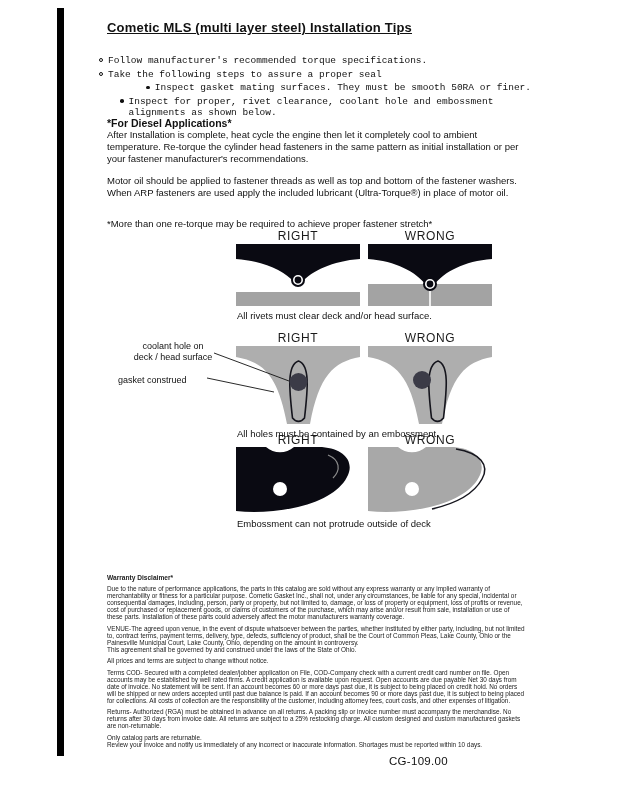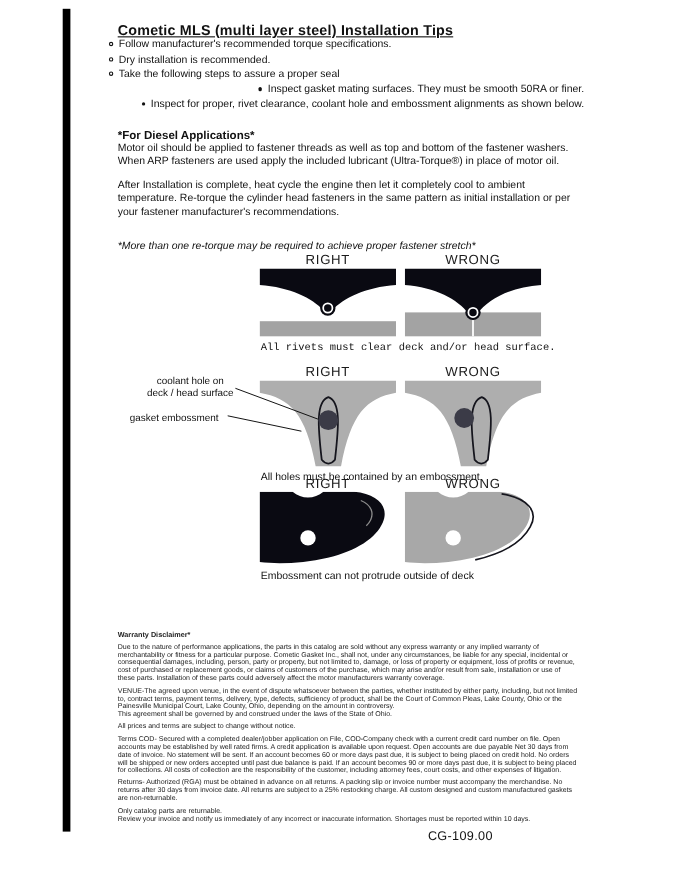--- a/index.html
+++ b/index.html
@@ -8,39 +8,39 @@
     position:relative; width:618px; height:800px; background:#ffffff;
     font-family:"Liberation Sans", sans-serif; color:#111; overflow:hidden;
   }
   .left-bar { position:absolute; left:57px; top:8px; width:7px; height:748px; background:#000; }
 
   .title {
     position:absolute; left:107px; top:20px;
     font-size:13px; font-weight:bold; text-decoration:underline; letter-spacing:0.2px;
   }
 
-  .bullets { position:absolute; left:99px; top:35px; width:432px; }
+  .bullets { position:absolute; left:99px; top:55px; width:432px;font-family:Liberation Mono, monospace; }
   .bullet-line { display:flex; align-items:flex-start; margin-bottom:2.5px; font-size:9.5px; line-height:11px; }
   .marker-open { flex:0 0 auto; width:4px; height:4px; border:1px solid #111; border-radius:50%; margin:3px 5px 0 0; }
   .marker-dot  { flex:0 0 auto; width:3.5px; height:3.5px; background:#111; border-radius:50%; margin:3.5px 5px 0 0; }
   .sub { margin-left:21px;justify-content:flex-end; }
 
   .diesel { position:absolute; left:107px; top:117px; width:418px; font-size:9.5px; line-height:12px; }
   .diesel h2 { font-size:10.5px; font-weight:bold; margin-bottom:0; }
   .diesel p { margin-bottom:10px; }
-  .diesel p.note { margin-top:19px;font-style:italic; }
+  .diesel p.note { margin-top:19px; }
 
   .dg-h { position:absolute; width:124px; text-align:center; font-size:12px; letter-spacing:0.6px; color:#1a1a1a; }
   .c1 { left:236px; } .c2 { left:368px; }
   .r1h { top:229px; } .r2h { top:331px; } .r3h { top:433px; }
   .dg-p { position:absolute; width:124px; }
   .r1p { top:244px; height:62px; } .r2p { top:346px; height:78px; } .r3p { top:447px; height:66px; }
   .dg-p svg { display:block; }
   .dg-cap { position:absolute; left:237px; font-size:9.5px; line-height:11px; color:#111; }
-  .cap1 { top:310px;font-family:Liberation Mono, monospace; } .cap2 { top:428px; } .cap3 { top:518px; }
+  .cap1 { top:310px; } .cap2 { top:428px; } .cap3 { top:518px; }
 
   .side-label { position:absolute; font-size:9px; line-height:10.5px; color:#111; }
   .lbl-coolant { left:130px; top:341px; width:86px; text-align:center; }
   .lbl-emboss  { left:118px; top:375px; }
   .leaders { position:absolute; left:204px; top:344px; width:96px; height:56px; }
 
   .disc { position:absolute; left:107px; top:574px; width:418px; font-size:6.4px; line-height:7px; color:#222; }
   .disc-h { font-weight:bold; font-size:6.6px; margin-bottom:4px; }
   .disc p { margin:0 0 4.5px 0; }
   .disc p.tight { margin-bottom:0; }
@@ -56,40 +56,36 @@
 
   <div class="title">Cometic MLS (multi layer steel) Installation Tips</div>
 
   <div class="bullets">
     <div class="bullet-line">
       <span class="marker-open"></span>
       <span>Follow manufacturer's recommended torque specifications.</span>
     </div>
     <div class="bullet-line">
       <span class="marker-open"></span>
-      <span>Dry installation is recommended.</span>
-    </div>
-    <div class="bullet-line">
-      <span class="marker-open"></span>
       <span>Take the following steps to assure a proper seal</span>
     </div>
     <div class="bullet-line sub">
       <span class="marker-dot"></span>
       <span>Inspect gasket mating surfaces.  They must be smooth 50RA or finer.</span>
     </div>
     <div class="bullet-line sub">
       <span class="marker-dot"></span>
       <span>Inspect for proper, rivet clearance, coolant hole and embossment alignments as shown below.</span>
     </div>
   </div>
 
   <div class="diesel">
     <h2>*For Diesel Applications*</h2>
+    <p>After Installation is complete, heat cycle the engine then let it completely cool to ambient temperature. Re-torque the cylinder head fasteners in the same pattern as initial installation or per your fastener manufacturer's recommendations.</p>
     <p>Motor oil should be applied to fastener threads as well as top and bottom of the fastener washers. When ARP fasteners are used apply the included lubricant (Ultra-Torque®) in place of motor oil.</p>
-    <p>After Installation is complete, heat cycle the engine then let it completely cool to ambient temperature. Re-torque the cylinder head fasteners in the same pattern as initial installation or per your fastener manufacturer's recommendations.</p>
     <p class="note">*More than one re-torque may be required to achieve proper fastener stretch*</p>
   </div>
 
   <div>
 
     <div class="dg-h c1 r1h">RIGHT</div>
     <div class="dg-h c2 r1h">WRONG</div>
     <div class="dg-p c1 r1p">
       <svg width="124" height="62" viewBox="0 0 124 62">
         <rect x="0" y="48" width="124" height="14" fill="#a3a3a3"></rect>
@@ -122,21 +118,21 @@
       <svg width="124" height="78" viewBox="0 0 124 78">
         <path d="M0,0 H124 V11 C97,16 83,30 74,78 H51 C42,30 28,16 0,11 Z" fill="#aeaeae"></path>
         <path d="M70,15 C81,19 79,42 75.5,72 C72,76.5 67,76.5 63.5,72 C60,42 58,19 70,15 Z" fill="none" stroke="#15151d" stroke-width="1.6"></path>
         <circle cx="54" cy="34" r="9" fill="#3b3b47"></circle>
       </svg>
     </div>
     <div class="side-label lbl-coolant">
       <div>coolant hole on</div>
       <div>deck / head surface</div>
     </div>
-    <div class="side-label lbl-emboss">gasket embossment</div>
+    <div class="side-label lbl-emboss">gasket construed</div>
     <svg class="leaders" viewBox="0 0 96 56">
       <line x1="10" y1="9" x2="85" y2="37" stroke="#111" stroke-width="0.9"></line>
       <line x1="3" y1="34" x2="70" y2="48" stroke="#111" stroke-width="0.9"></line>
     </svg>
     <div class="dg-cap cap2">All holes must be contained by an embossment.</div>
 
     <div class="dg-h c1 r3h">RIGHT</div>
     <div class="dg-h c2 r3h">WRONG</div>
     <div class="dg-p c1 r3p">
       <svg width="124" height="66" viewBox="0 0 124 66">

